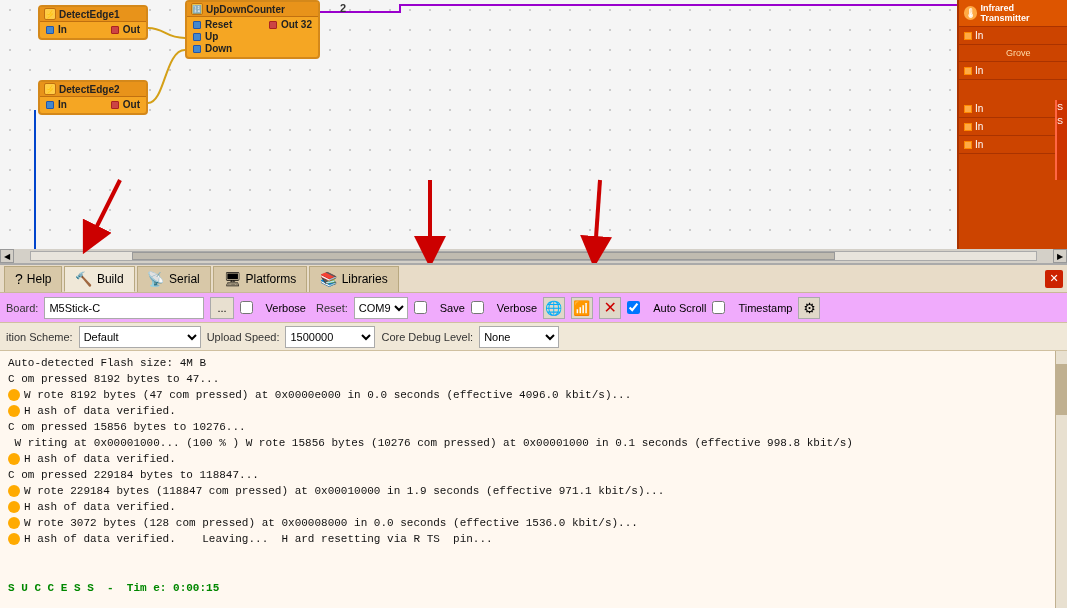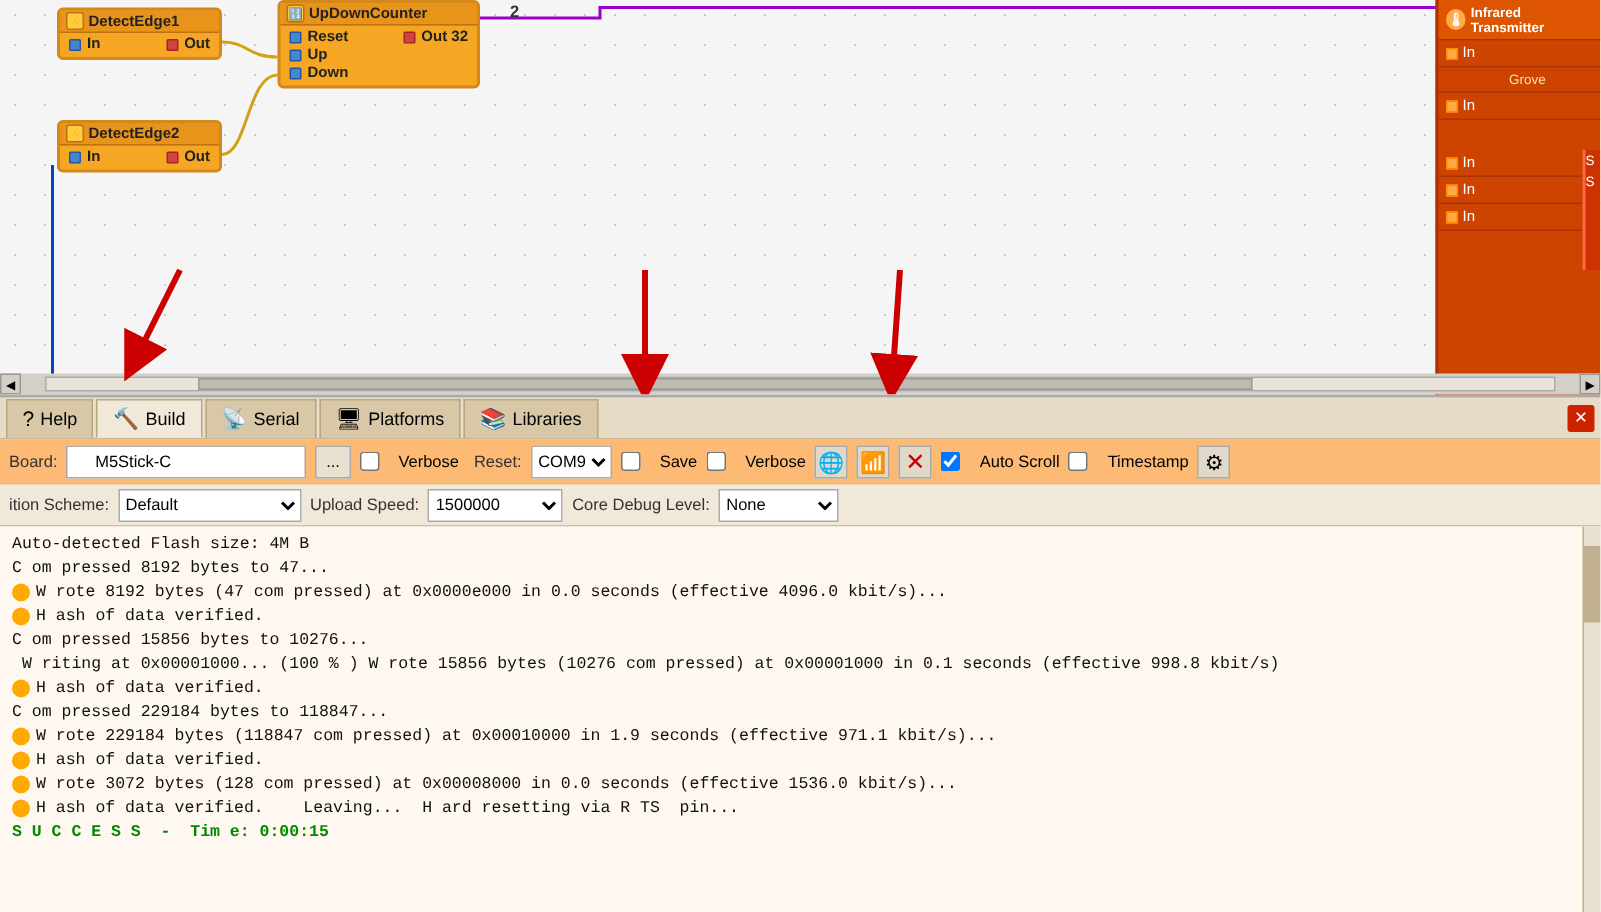--- a/index.html
+++ b/index.html
@@ -178,36 +178,36 @@
       font-size: 11px;
       cursor: pointer;
       display: flex; align-items: center; justify-content: center;
       margin-left: auto;
     }
 
     
     .toolbar-row {
       display: flex;
       align-items: center;
-      background: #fdba74;
+      background: #f0abfc;
       border-bottom: 1px solid #d0c0a0;
       height: 30px;
       padding: 0 6px;
       gap: 6px;
     }
     .toolbar-label {
       font-size: 11px;
       color: #333;
     }
     .toolbar-input {
       height: 22px;
       border: 1px solid #aaa;
       background: white;
       font-size: 11px;
-      padding: 0 18px;
+      padding: 0 4px;
     }
     .toolbar-btn {
       height: 22px;
       border: 1px solid #aaa;
       background: #e8e0d0;
       font-size: 11px;
       cursor: pointer;
       padding: 0 6px;
     }
     .toolbar-checkbox {
@@ -250,20 +250,21 @@
       color: #111;
       position: relative;
     }
     .console-line {
       line-height: 16px;
       white-space: pre;
     }
     .console-line.success {
       color: #008800;
       font-weight: bold;
+      margin-top: 33px;
     }
     .console-line.icon-line {
       display: flex;
       align-items: center;
       gap: 4px;
     }
     .line-icon {
       width: 12px; height: 12px;
       background: #ffaa00;
       border-radius: 50%;

